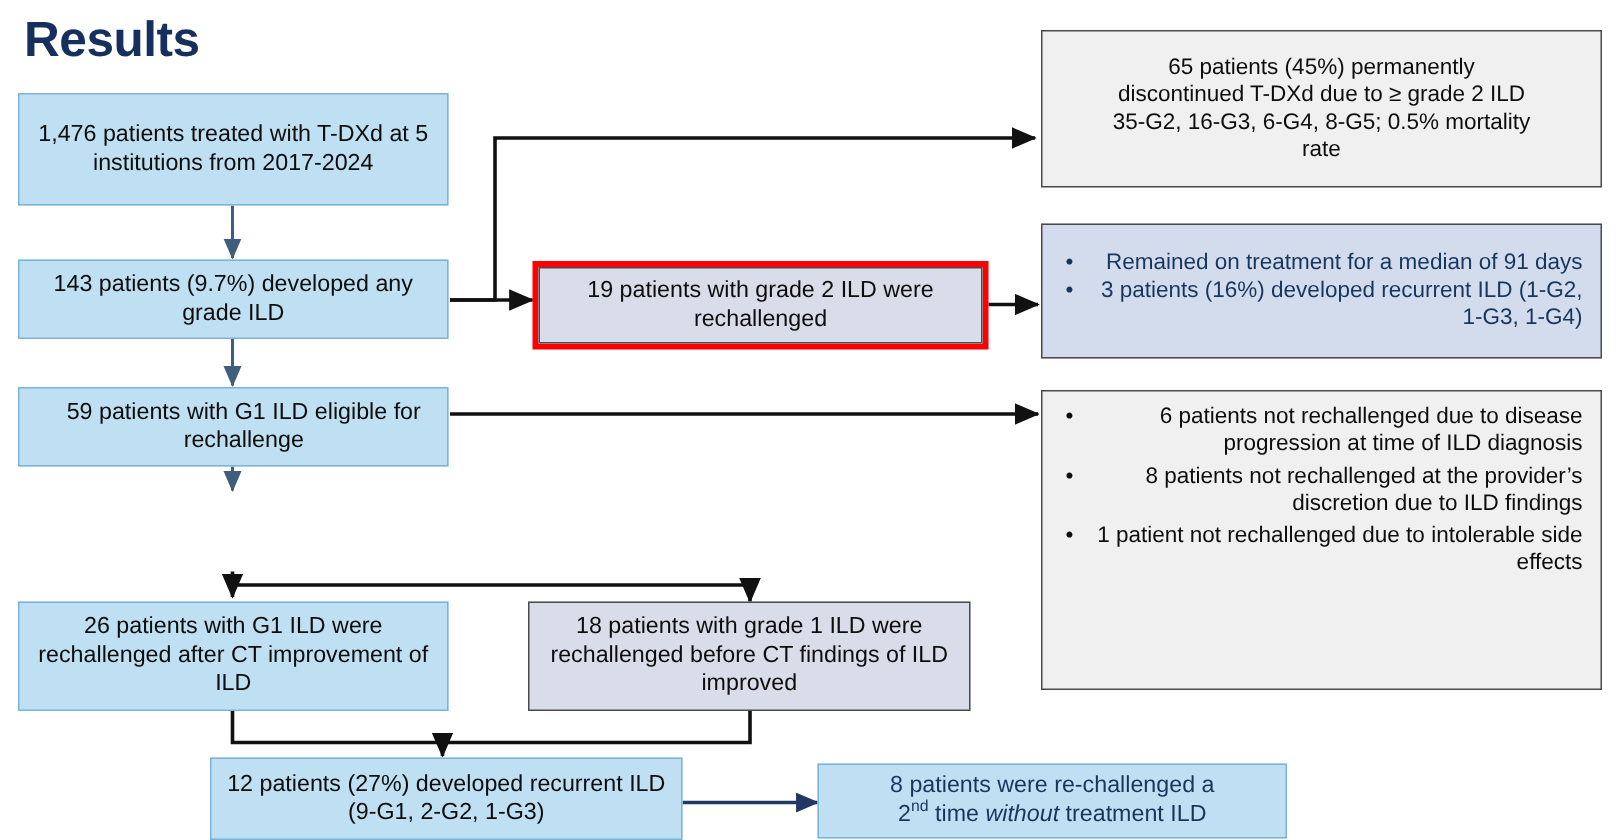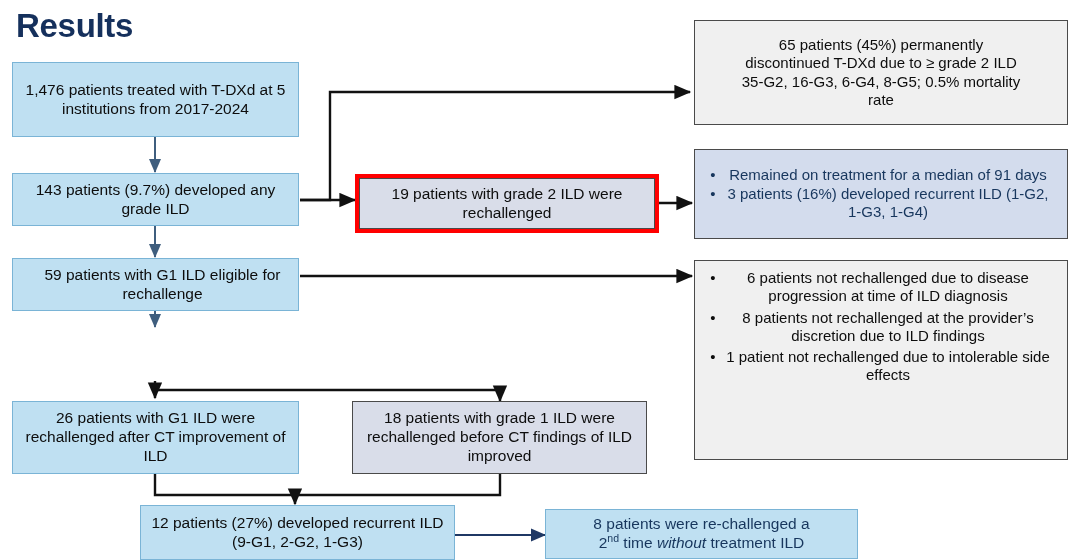--- a/index.html
+++ b/index.html
@@ -97,21 +97,21 @@
     margin: 0 0 1px 0;
   }
   .bullets .dot {
     flex: 0 0 auto;
     width: 16px;
     text-align: center;
     line-height: 1.22;
   }
   .bullets .btxt {
     flex: 1 1 auto;
-    text-align: center;
+    text-align: right;
     line-height: 1.22;
   }
 
   .caption {
     position: absolute;
     text-align: center;
     font-size: 15.5px;
     font-weight: bold;
     font-style: italic;
     color: #7030a0;

